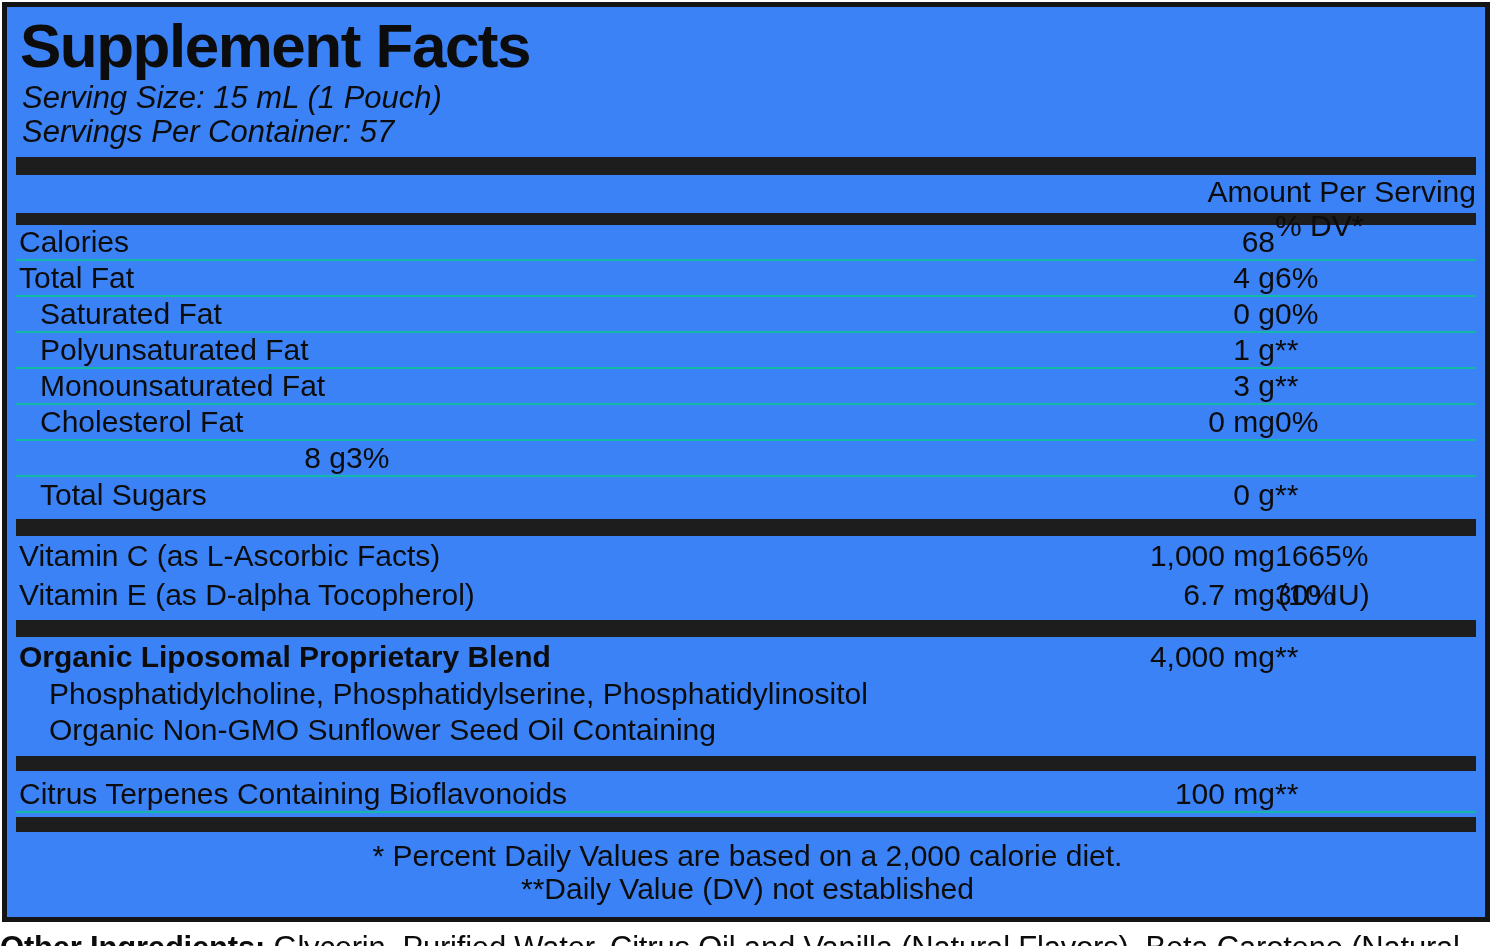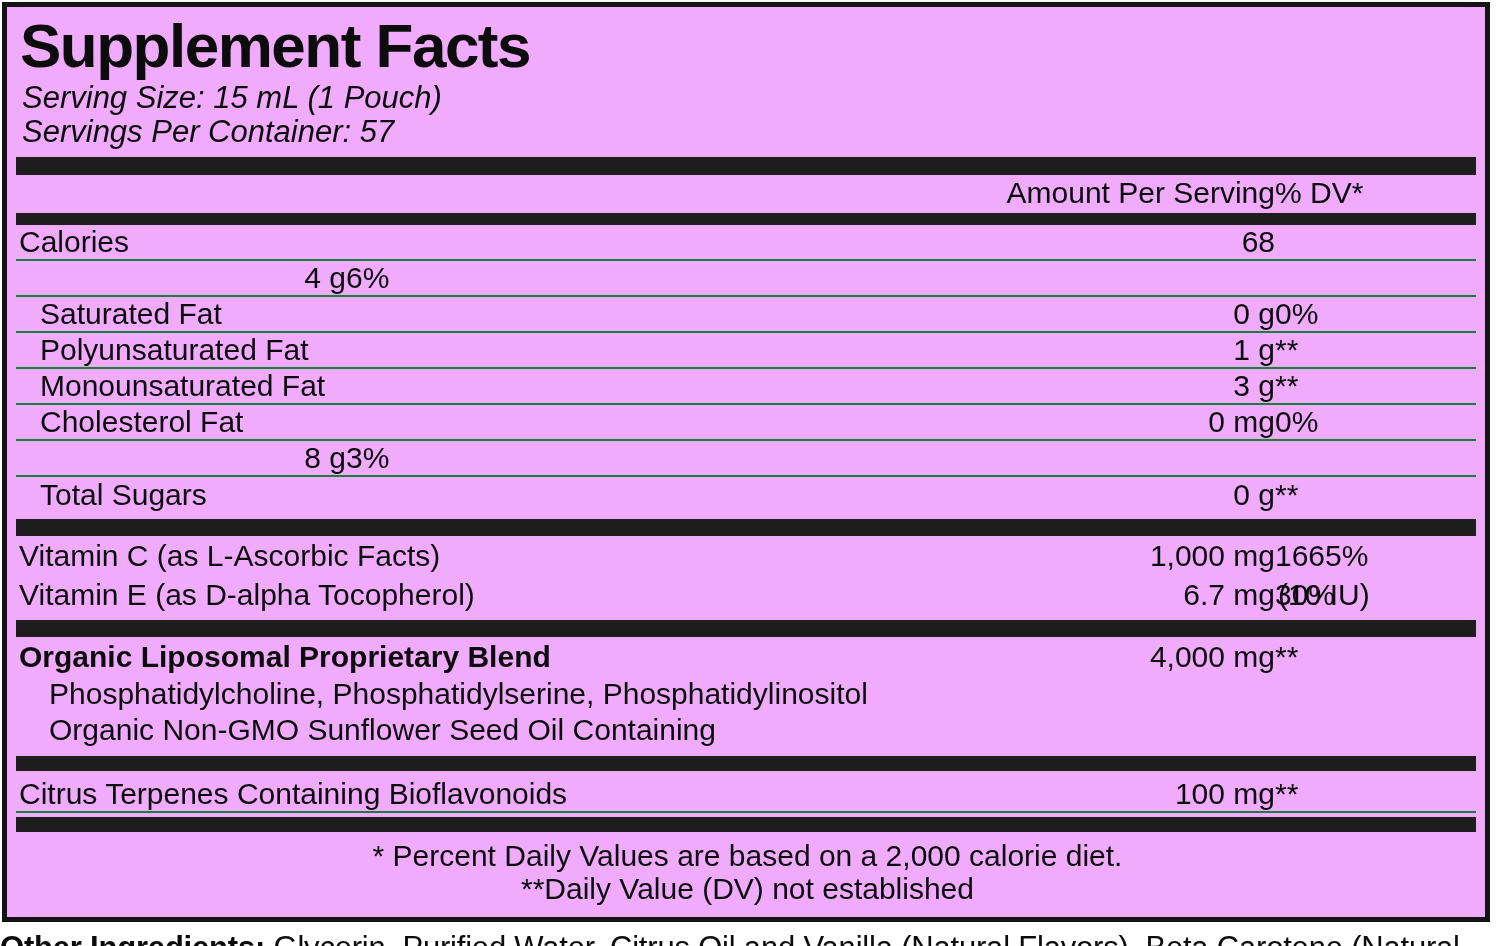--- a/index.html
+++ b/index.html
@@ -14,21 +14,21 @@
     -webkit-font-smoothing: antialiased;
   }
   .page { width: 1500px; height: 946px; position: relative; }
 
   
   .panel {
     box-sizing: border-box;
     margin: 2px 8px 0 2px;
     width: 1488px;
     border: 5px solid #141414;
-    background: #f0abfc;
+    background: #3b82f6;
     padding: 0 9px 12px 9px;
   }
   .panel-title {
     font-size: 62px;
     font-weight: 700;
     letter-spacing: -1.5px;
     line-height: 66px;
     margin: 6px 0 2px 4px;
   }
   .serving-line {
@@ -68,22 +68,22 @@
     top: 0;
     white-space: nowrap;
   }
   .row .dv {
     width: 201px;
     text-align: left;
     padding-right: 5px;
     box-sizing: border-box;
     white-space: nowrap;
   }
-  .sep { border-bottom: 2px solid #15803d; }
-  .header-row { height: 38px; align-items: flex-end; padding-bottom: 3px; }
+  .sep { border-bottom: 2px solid #14b8a6; }
+  .header-row { height: 38px; align-items: flex-end; padding-bottom: 3px; flex-direction: column; }
   .tall { height: 39px; }
   .bold-row .name { font-weight: 700; }
   .sub-line {
     font-size: 30px;
     line-height: 36px;
     padding-left: 33px;
     white-space: nowrap;
   }
   .gap6 { height: 6px; }
   .gap4 { height: 4px; }
@@ -120,20 +120,21 @@
 
     <div class="bar bar-md"></div>
 
     <div class="row sep">
       <span class="name">Calories</span>
       <span class="amount">68</span>
       <span class="dv"></span>
     </div>
 
     <div class="row sep">
+      <span class="name">Total Fat</span>
       <span class="amount">4 g</span>
       <span class="dv">6%</span>
     </div>
 
     <div class="row sep">
       <span class="name indent">Saturated Fat</span>
       <span class="amount">0 g</span>
       <span class="dv">0%</span>
     </div>
 

